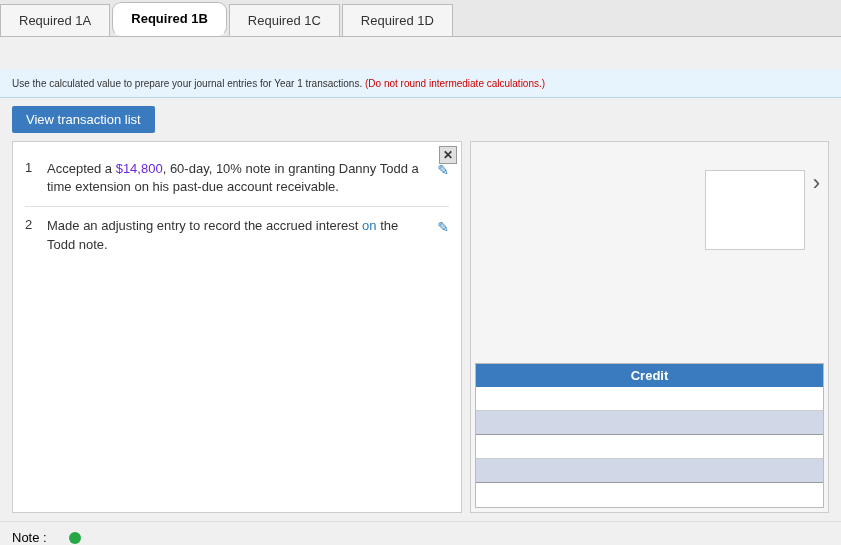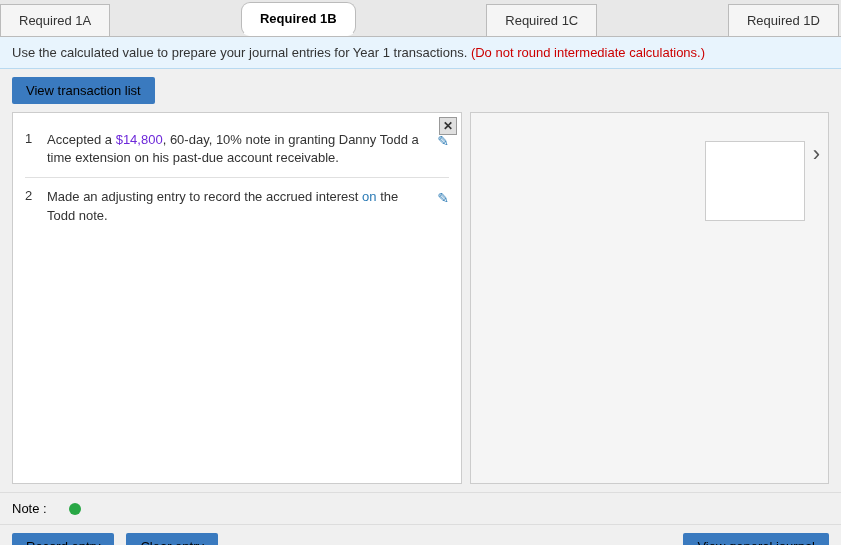--- a/index.html
+++ b/index.html
@@ -10,21 +10,20 @@
       width: 841px;
       height: 545px;
       overflow: hidden;
     }
 
     
     .tabs {
       display: flex;
       background: #e8e8e8;
       border-bottom: 1px solid #bbb;
-      justify-content: space-between;
     }
     .tab {
       padding: 8px 18px;
       border: 1px solid #bbb;
       border-bottom: none;
       background: #f5f5f5;
       cursor: pointer;
       font-size: 13px;
       color: #333;
       margin-right: 2px;
@@ -37,35 +36,36 @@
       font-weight: bold;
       color: #000;
       border-radius: 9px;
     }
 
     
     .info-bar {
       background: #e8f4fd;
       border-bottom: 1px solid #b8d9f0;
       padding: 8px 12px;
-      font-size: 13px;
-      color: #333;
+      font-size: 10px;
+      color: #333;
+      margin-top: 33px;
     }
     .info-bar .warning {
       color: #cc0000;
     }
 
     
     .view-transaction-bar {
       padding: 8px 12px;
       background: #f0f0f0;
     }
     .btn-blue {
       background: #3a7abf;
-      color: #000000;
+      color: #ffffff;
       border: none;
       padding: 6px 14px;
       font-size: 13px;
       cursor: pointer;
       border-radius: 2px;
     }
 
     
     .main-content {
       display: flex;
@@ -259,20 +259,38 @@
       <div style="flex:1;"></div>
 
       <div style="width:100px; height:80px; border:1px solid #ccc; background:#fff; margin-right:8px; margin-top:20px;">
         <input type="text" style="width: 100%; height: 100%; border: none; outline: none; padding: 2px 4px; font-size: 12px;">
       </div>
       <div style="padding-top:20px;">
         <span style="font-size:22px;color:#555;cursor:pointer;">›</span>
       </div>
     </div>
 
+    <div class="credit-section">
+      <div class="credit-header">Credit</div>
+      <div class="credit-row">
+        <input type="text" class="credit-input" style="">
+      </div>
+      <div class="credit-row credit-row-dark">
+        <input type="text" class="credit-input" style="">
+      </div>
+      <div class="credit-row">
+        <input type="text" class="credit-input" style="">
+      </div>
+      <div class="credit-row credit-row-dark">
+        <input type="text" class="credit-input" style="">
+      </div>
+      <div class="credit-row">
+        <input type="text" class="credit-input" style="">
+      </div>
+    </div>
   </div>
 
 </div>
 
 <div class="note-bar">
   <span>Note :</span>
   <span class="green-dot"></span>
 </div>
 
 <div class="bottom-bar">

